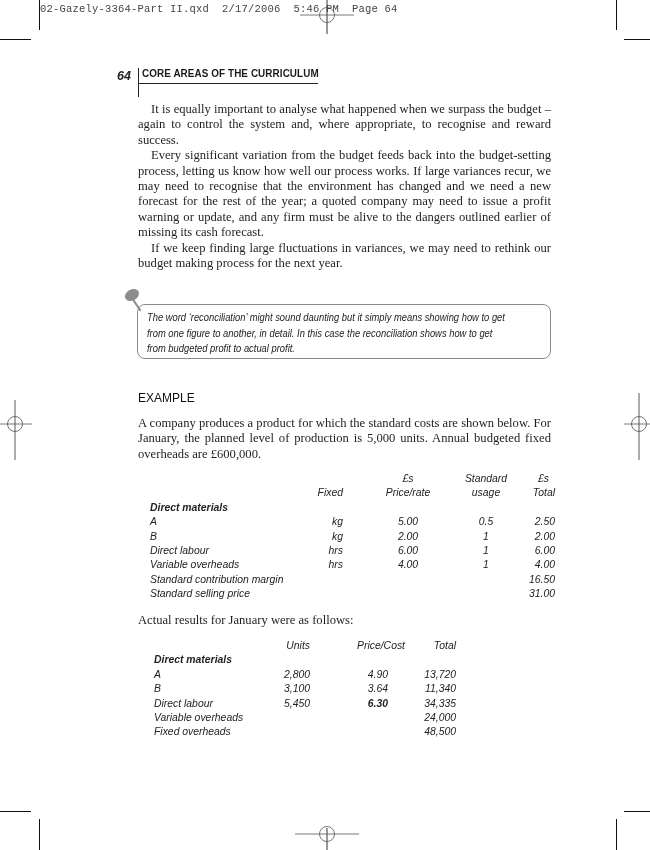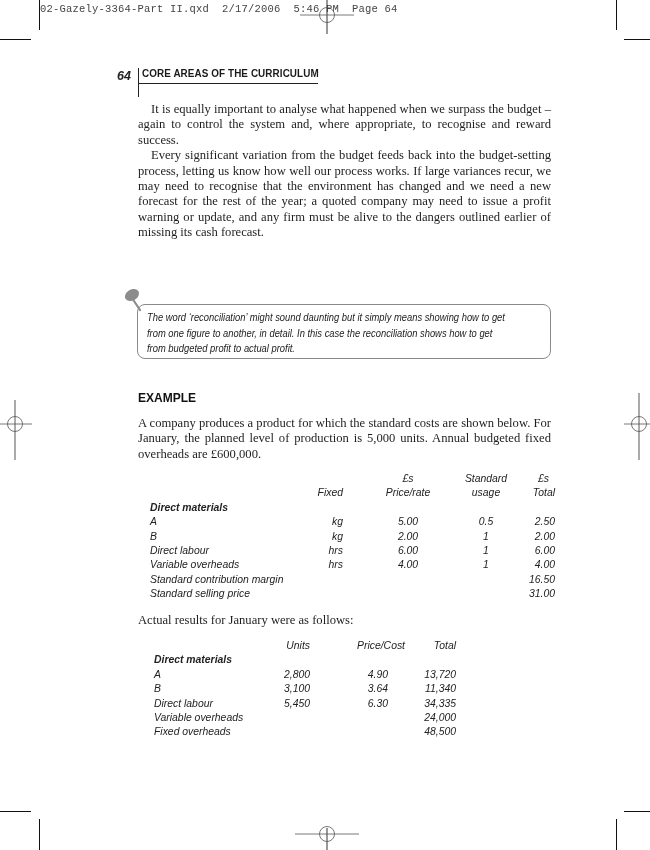--- a/index.html
+++ b/index.html
@@ -16,21 +16,21 @@
   .rh-vert { position: absolute; left: 138px; top: 68px; width: 1px; height: 29px; background: #222; }
 
   .body-text { position: absolute; left: 138px; width: 413px; font-family: "Liberation Serif", "DejaVu Serif", serif; font-size: 12.6px; line-height: 15.4px; text-align: justify; color: #1e1e1e; }
   .body-text p { margin: 0; text-indent: 13px; }
   .body-text p.noindent { text-indent: 0; }
 
   .callout { position: absolute; left: 137px; top: 304px; width: 412px; height: 53px; border: 1px solid #8a8a8a; border-radius: 8px; }
   .callout-text { position: absolute; left: 9px; top: 5px; width: 400px; font-family: "Liberation Sans", "DejaVu Sans", sans-serif; font-style: italic; font-size: 10.2px; line-height: 15.5px; color: #222; transform: scaleX(0.92); transform-origin: left top; white-space: nowrap; }
   .pin { position: absolute; left: 121px; top: 286px; }
 
-  .example-head { position: absolute; left: 138px; top: 391px; font-family: "Liberation Sans", "DejaVu Sans", sans-serif; font-weight: bold; font-size: 12px; color: #111; }
+  .example-head { position: absolute; left: 138px; top: 391px; font-family: "Liberation Sans", "DejaVu Sans", sans-serif; font-weight: normal; font-size: 12px; color: #111; }
 
   table.num { position: absolute; border-collapse: collapse; font-family: "Liberation Sans", "DejaVu Sans", sans-serif; font-style: italic; font-size: 10.4px; color: #222; }
   table.num td { padding: 0; height: 14.4px; line-height: 14.4px; white-space: nowrap; }
   table.num td.r { text-align: right; }
   table.num td.c { text-align: center; }
   table.num td.b { font-weight: bold; }
 
   #std-table { left: 150px; top: 472px; }
   #std-table col.c0 { width: 155px; }
   #std-table col.c1 { width: 58px; }
@@ -76,20 +76,21 @@
 </svg>
 
 <div class="folio">64</div>
 <div class="rh-vert"></div>
 <div class="running-head">CORE AREAS OF THE CURRICULUM</div>
 <div class="rh-rule"></div>
 
 <div class="body-text" style="top:102px;">
   <p>It is equally important to analyse what happened when we surpass the budget – again to control the system and, where appropriate, to recognise and reward success.</p>
   <p>Every significant variation from the budget feeds back into the budget-setting process, letting us know how well our process works. If large variances recur, we may need to recognise that the environment has changed and we need a new forecast for the rest of the year; a quoted company may need to issue a profit warning or update, and any firm must be alive to the dangers outlined earlier of missing its cash forecast.</p>
+  <p>If we keep finding large fluctuations in variances, we may need to rethink our budget making process for the next year.</p>
 </div>
 
 <svg class="pin" width="30" height="30" viewBox="0 0 30 30">
   <ellipse cx="11" cy="9" rx="7.5" ry="5.5" fill="#8c8c8c" transform="rotate(-30 11 9)"></ellipse>
   <line x1="11" y1="12" x2="19" y2="24" stroke="#8c8c8c" stroke-width="2.2" stroke-linecap="round"></line>
 </svg>
 <div class="callout">
   <div class="callout-text">
     <div>The word ‘reconciliation’ might sound daunting but it simply means showing how to get</div>
     <div>from one figure to another, in detail. In this case the reconciliation shows how to get</div>
@@ -209,21 +210,21 @@
   </tr>
   <tr>
     <td>B</td>
     <td class="r">3,100</td>
     <td class="r" style="padding-right:17px;">3.64</td>
     <td class="r">11,340</td>
   </tr>
   <tr>
     <td>Direct labour</td>
     <td class="r">5,450</td>
-    <td class="r" style="padding-right:17px;">6.30</td>
+    <td class="r" style="padding-right:17px;font-weight:bold;">6.30</td>
     <td class="r">34,335</td>
   </tr>
   <tr>
     <td>Variable overheads</td>
         <td></td>
         <td></td>
     <td class="r">24,000</td>
   </tr>
   <tr>
     <td>Fixed overheads</td>

